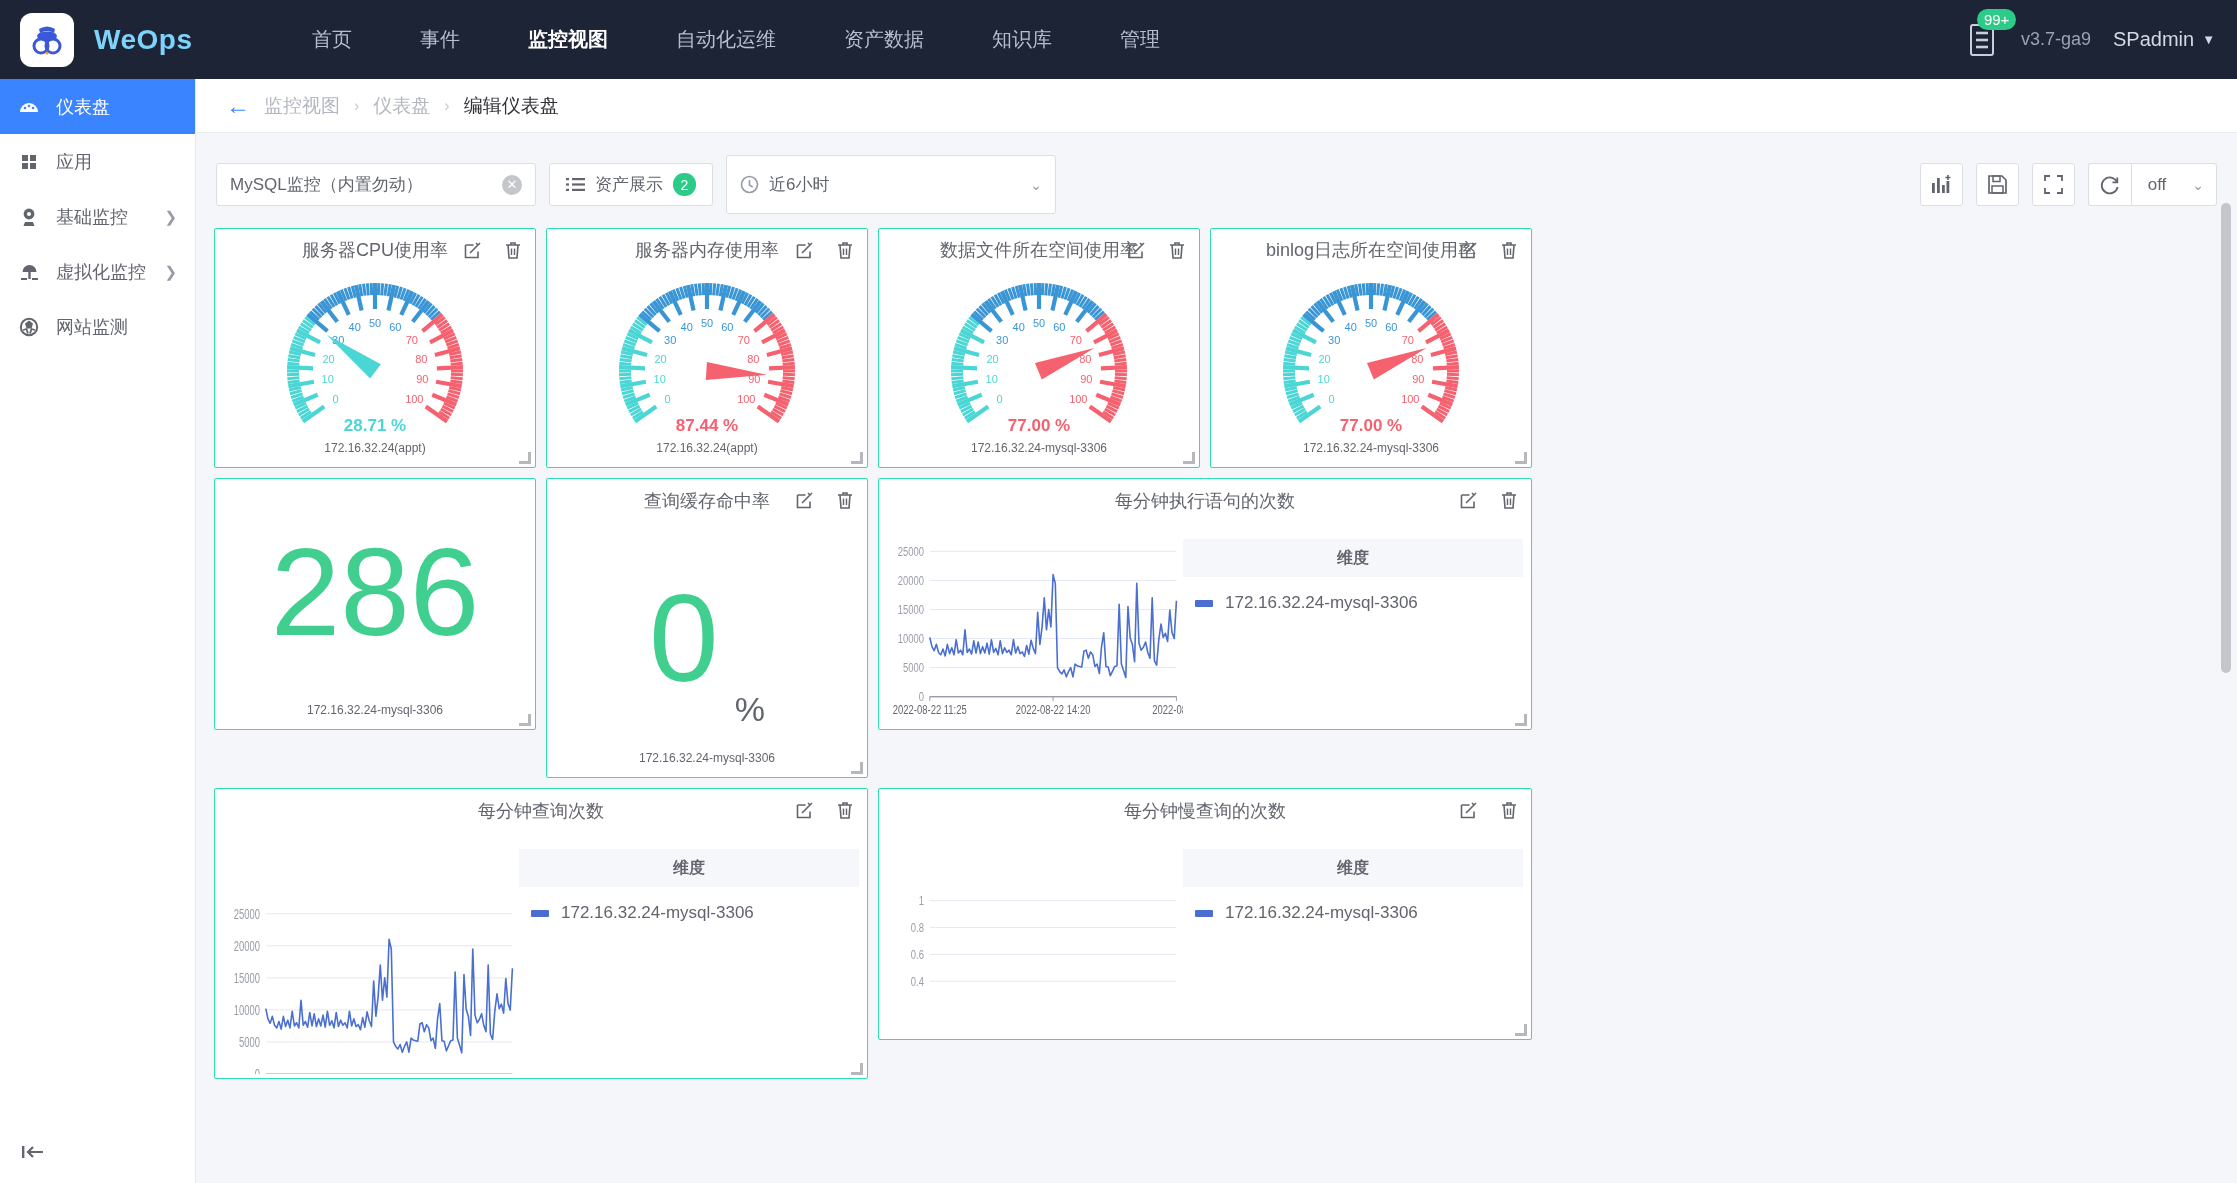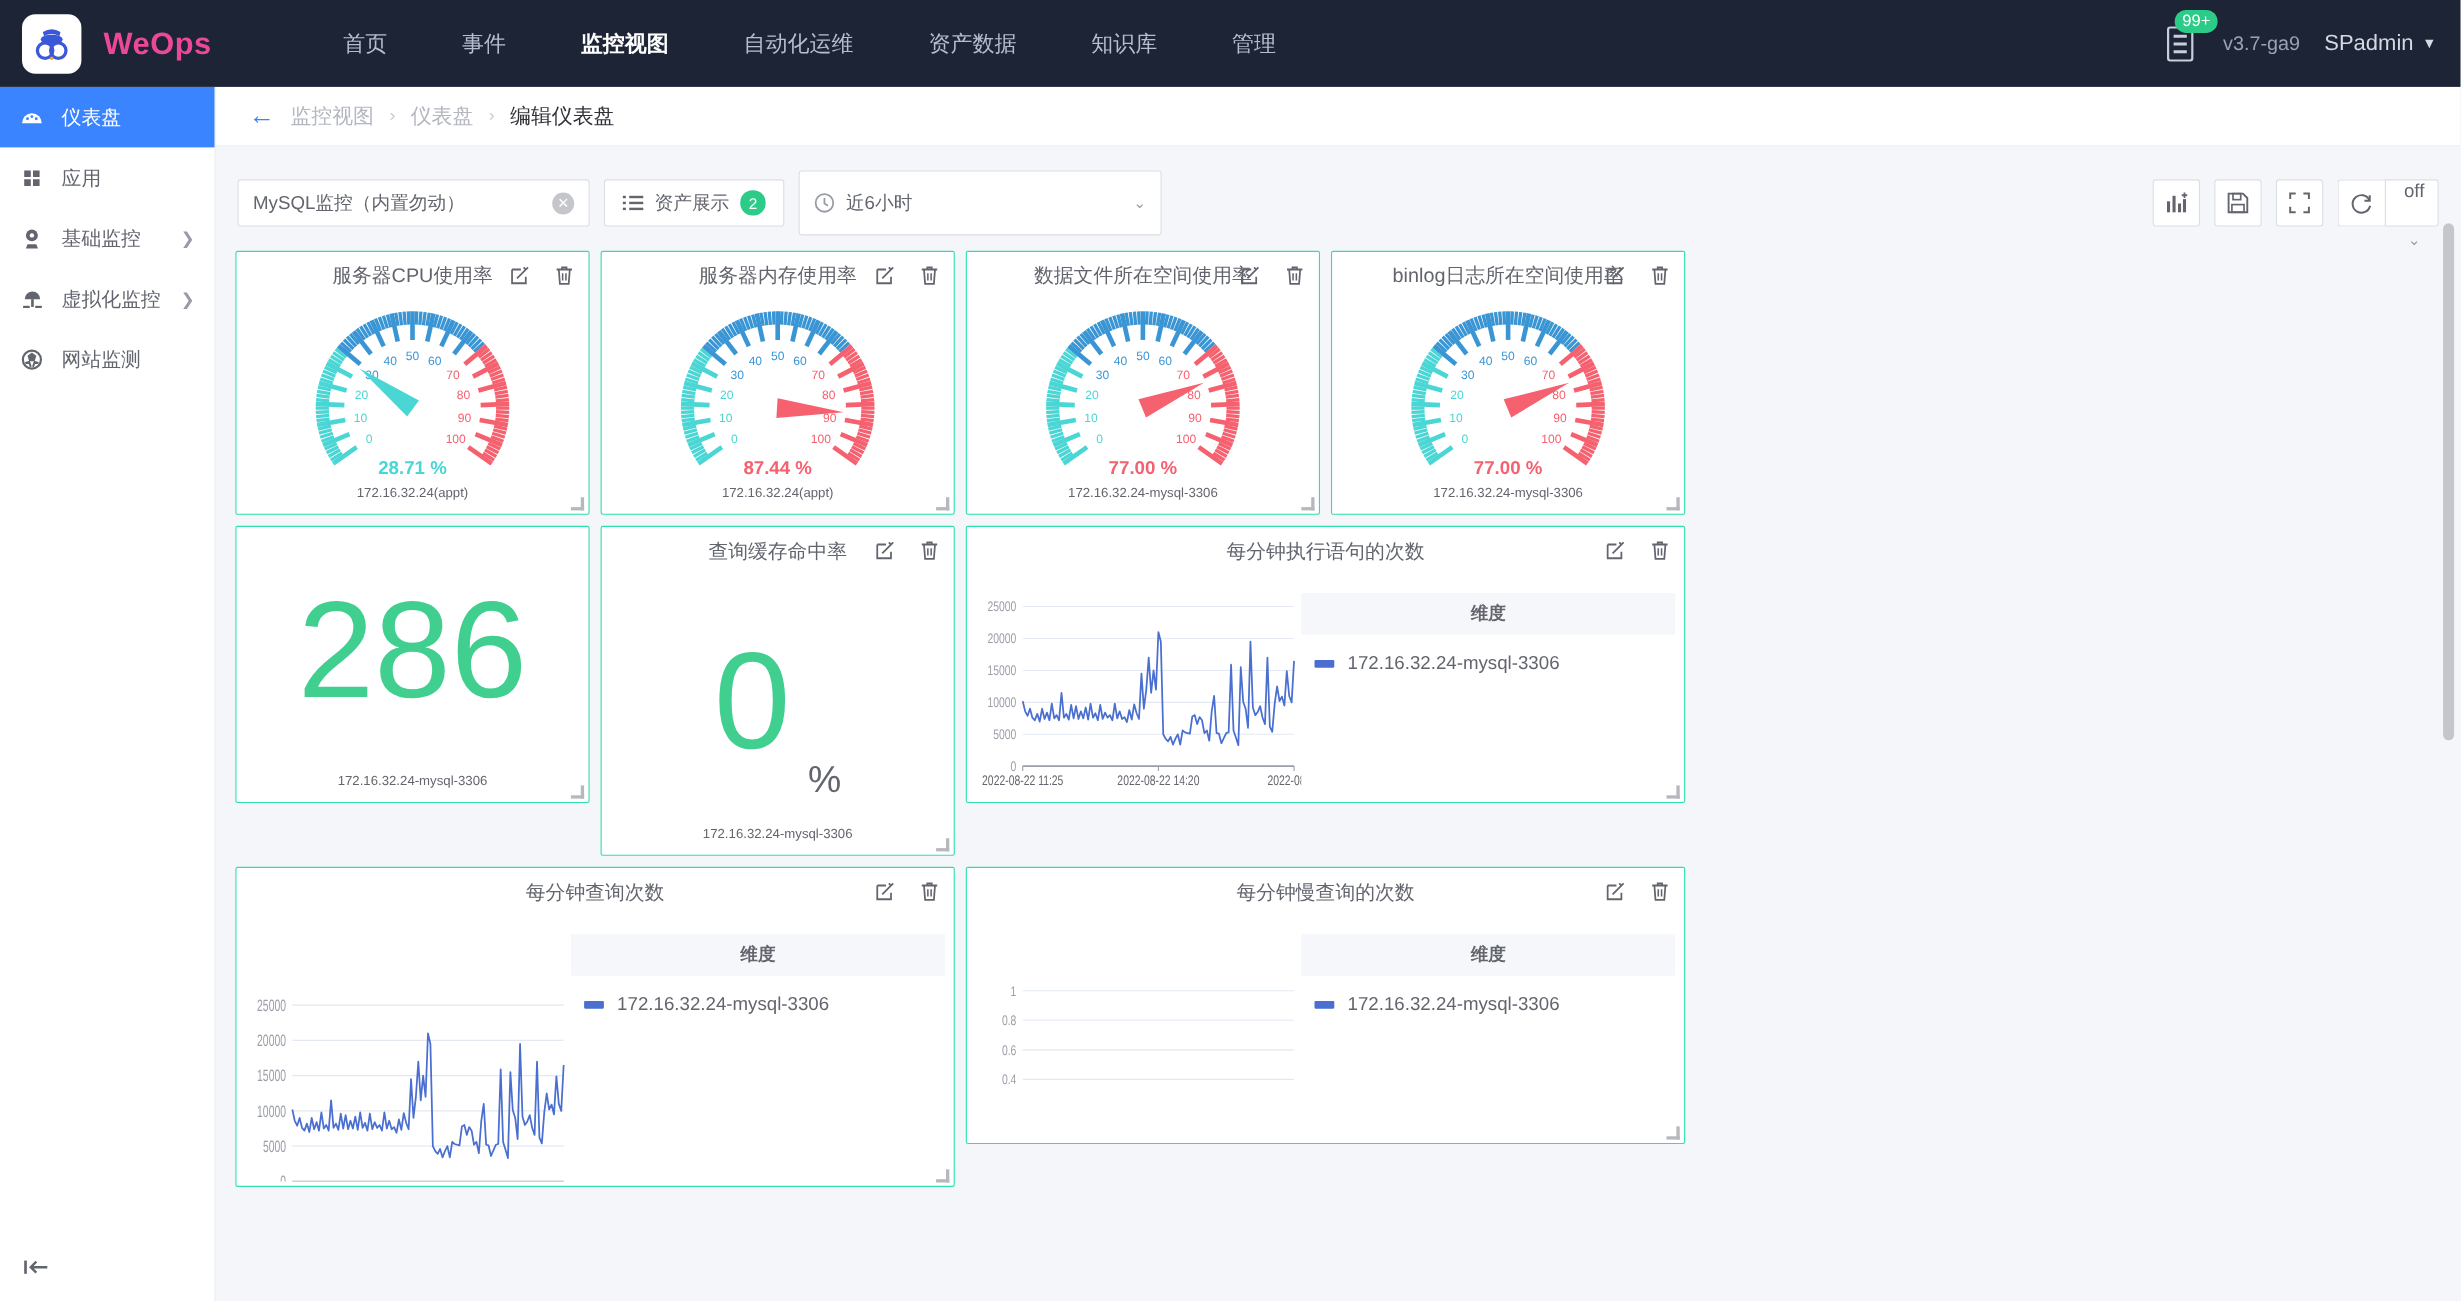--- a/index.html
+++ b/index.html
@@ -14,21 +14,21 @@
     height: 79px; background: #1d2435; display: flex; align-items: center;
     position: relative; z-index: 30;
   }
   .brand { display: flex; align-items: center; padding-left: 20px; width: 260px; }
   .logo-box {
     width: 54px; height: 54px; background: #fff; border-radius: 12px;
     display: flex; align-items: center; justify-content: center;
   }
   .logo-svg { width: 40px; height: 40px; }
   .brand-name {
-    color: #ec4899; font-size: 28px; font-weight: bold; margin-left: 20px; letter-spacing: .5px;
+    color: #7dd3fc; font-size: 28px; font-weight: bold; margin-left: 20px; letter-spacing: .5px;
   }
   .nav-items { display: flex; align-items: center; gap: 0px; margin-left: 18px; text-align: right; }
   .nav-item {
     color: #b6bdd0; font-size: 20px; padding: 0 34px; height: 79px;
     display: flex; align-items: center; cursor: pointer; white-space: nowrap;
   }
   .nav-item.active { color: #fff; font-weight: 600; }
   .nav-right { margin-left: auto; display: flex; align-items: center; padding-right: 22px; gap: 22px; }
   .doc-icon-wrap { position: relative; width: 34px; height: 40px; }
   .badge {
@@ -101,21 +101,21 @@
   .tb-spacer { flex: 1; }
   .icon-btn {
     width: 43px; height: 43px; background: #fff; border: 1px solid #dcdee5; border-radius: 3px;
     display: flex; align-items: center; justify-content: center; cursor: pointer; color: #63656e;
   }
   .refresh-group { display: flex; align-items: center; }
   .refresh-group .icon-btn { border-radius: 3px 0 0 3px; border-right: none; }
   .refresh-sel {
     height: 43px; background: #fff; border: 1px solid #dcdee5; border-radius: 0 3px 3px 0;
     display: flex; align-items: center; gap: 26px; padding: 0 12px 0 16px; font-size: 17px;
-    color: #63656e; cursor: pointer; flex-direction: column;
+    color: #63656e; cursor: pointer;
   }
 
   
   .row { display: flex; gap: 10px; margin-bottom: 10px; }
   .card {
     background: #fff; border: 1px solid #2ee0ae; border-radius: 2px;
     position: relative; display: flex; flex-direction: column;
   }
   .card-head {
     height: 44px; display: flex; align-items: center; justify-content: center;

